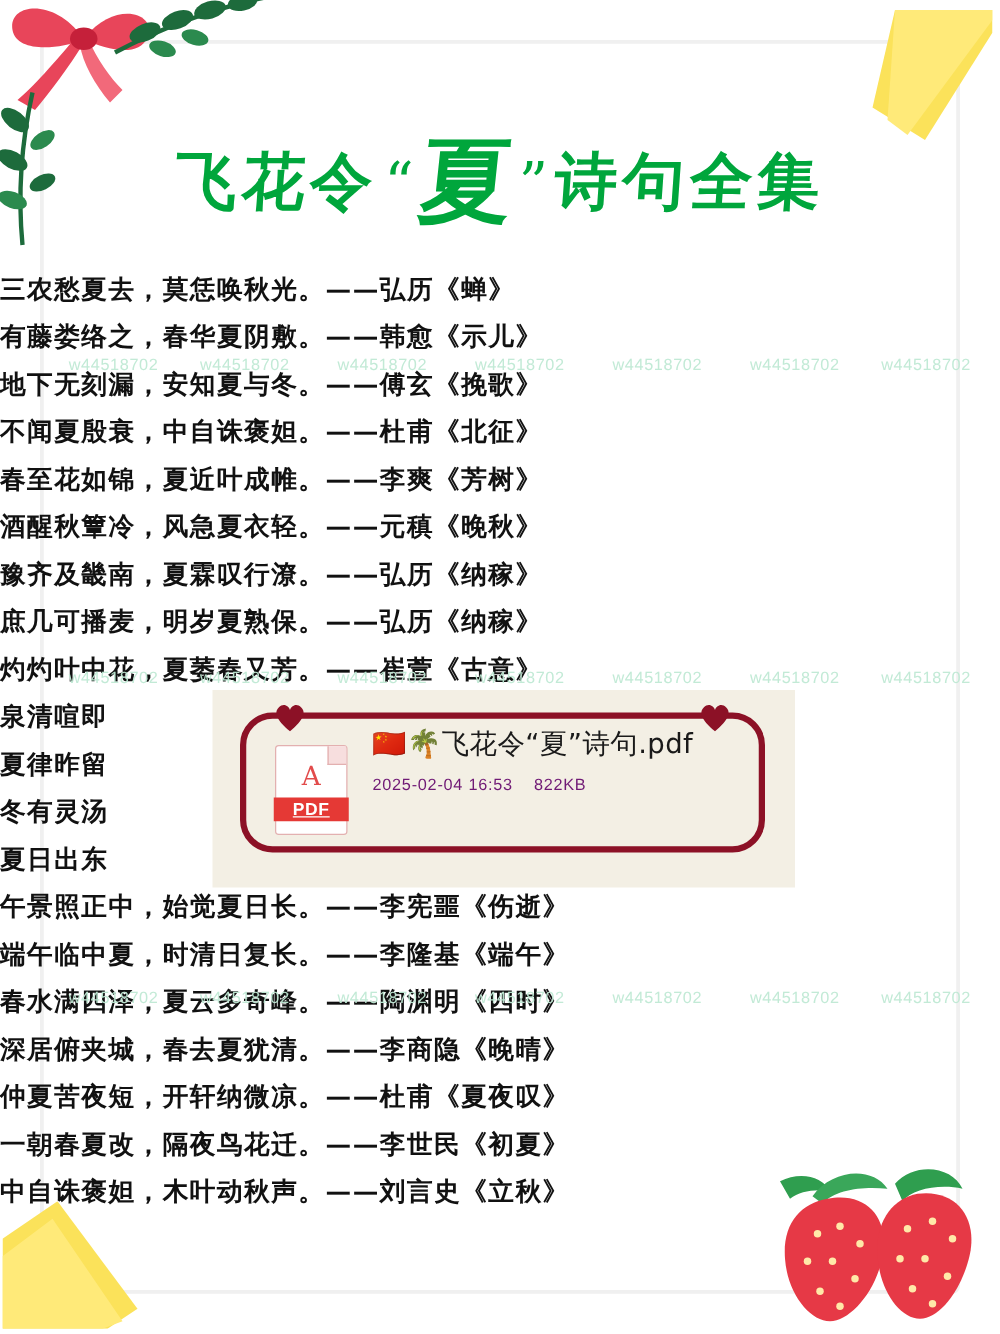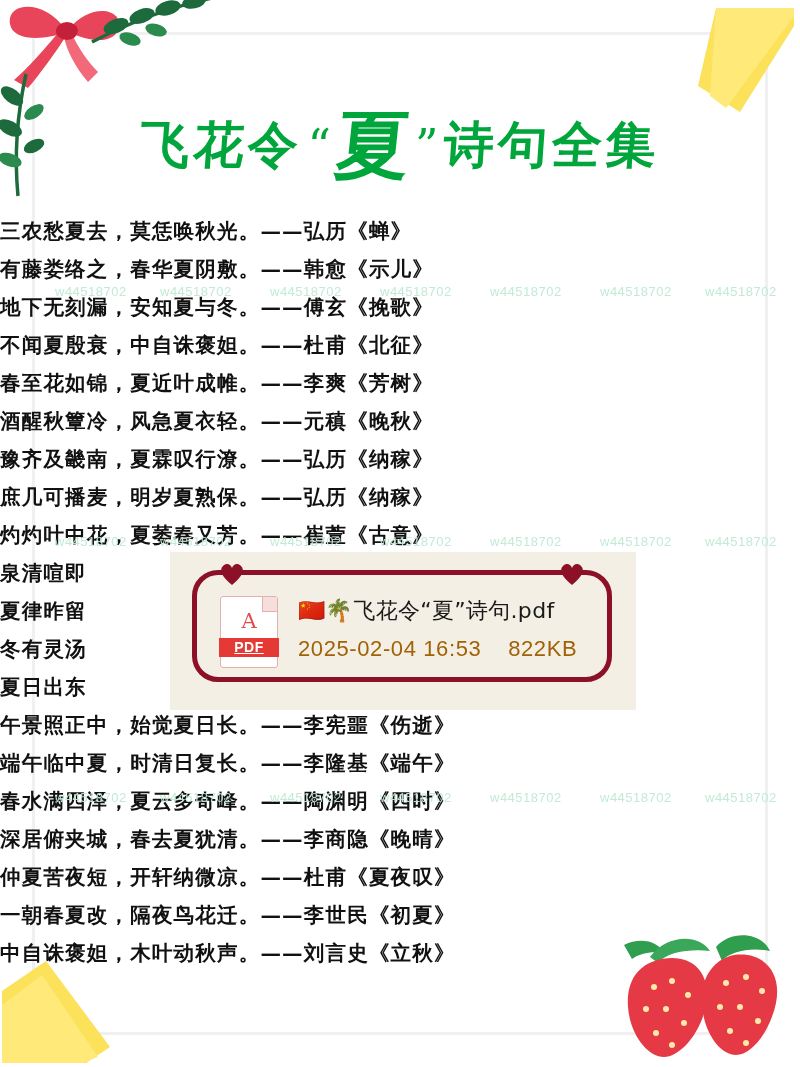--- a/index.html
+++ b/index.html
@@ -187,34 +187,34 @@
     line-height: 19px;
     height: 19px;
     letter-spacing: 0.5px;
     font-family: "Liberation Sans", sans-serif;
     text-decoration: underline;
   }
 
   #pdf-text {
     position: absolute;
     left: 128px;
-    top: 44px;
+    top: 28px;
     width: 300px;
   }
   #pdf-name {
     font-size: 22px;
     color: #1a1a1a;
     font-family: "DejaVu Sans", sans-serif;
     white-space: nowrap;
     letter-spacing: 0.3px;
   }
   #pdf-meta {
     margin-top: 10px;
-    font-size: 22px;
-    color: #a16207;
+    font-size: 13px;
+    color: #701a75;
     font-family: "Liberation Sans", sans-serif;
     letter-spacing: 0.6px;
     white-space: nowrap;
   }
 </style>
 </head>
 <body>
 
 <div id="page">
   <div class="inner-frame"></div>

